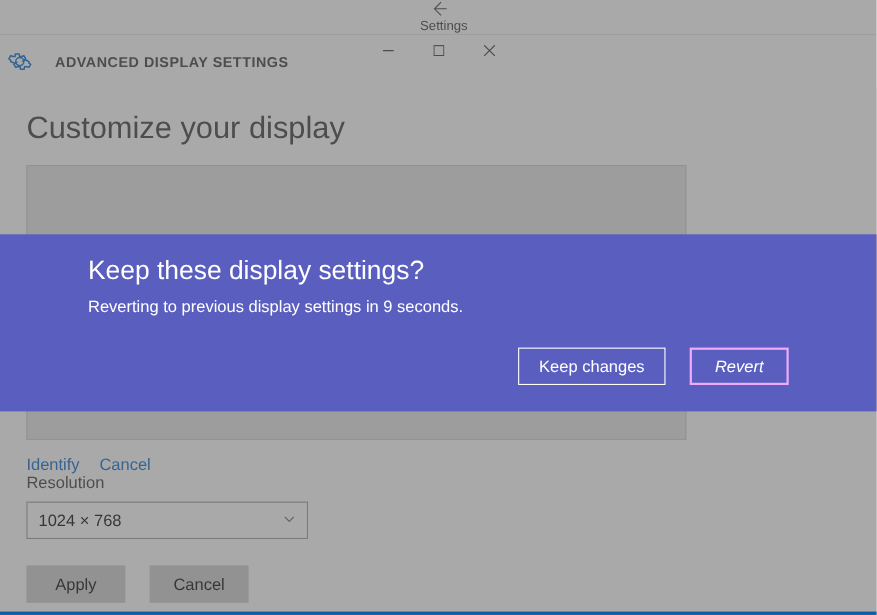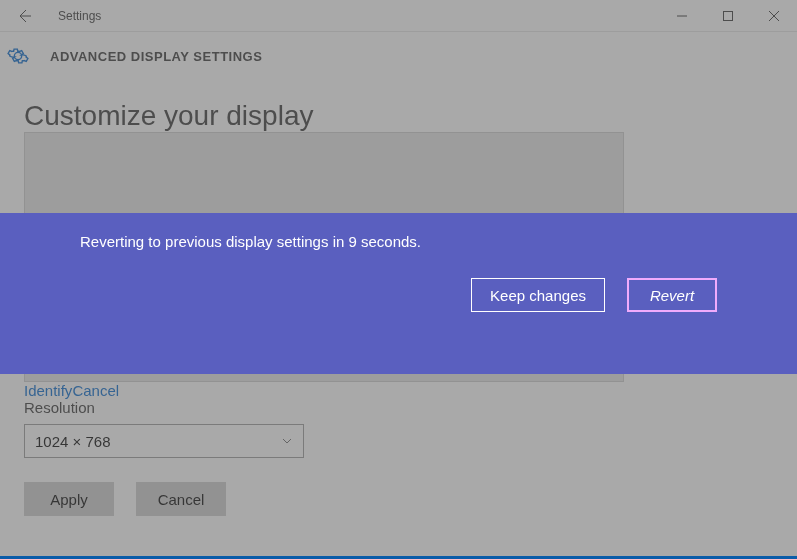--- a/index.html
+++ b/index.html
@@ -1,43 +1,44 @@
 <!DOCTYPE html>
 <html><head>
   <meta charset="utf-8">
   <style>
     * { margin: 0; padding: 0; box-sizing: border-box; font-family: "Segoe UI", Arial, sans-serif; }
     body { width: 797px; height: 559px; background: #fff; position: relative; overflow: hidden; }
 
     .titlebar {
       height: 32px; display: flex; align-items: center; background: #fff;
       border-bottom: 1px solid #e5e5e5;
+      flex-direction: column;
     }
     .back-btn { width: 48px; height: 32px; display: flex; align-items: center; justify-content: center; color: #333; }
     .win-title { font-size: 12px; color: #333; margin-left: 10px; flex: 1; }
     .win-controls { display: flex; }
     .win-ctrl { width: 46px; height: 32px; display: flex; align-items: center; justify-content: center; color: #333; }
 
     .header-bar {
       height: 48px; display: flex; align-items: center; 
       background: #fff; color: #333;
     }
     .gear-wrap { width: 36px; display: flex; align-items: center; justify-content: center; }
     .header-title { font-size: 13px; font-weight: 600; letter-spacing: 0.5px; margin-left: 14px; }
 
     .content { padding: 20px 24px 0 24px; }
-    .page-heading { font-size: 28px; font-weight: 300; color: #333; }
+    .page-heading { font-size: 28px; font-weight: 300; color: #333; margin-bottom: 18px; }
     .preview-box { width: 600px; height: 250px; background: #e5e5e5; border: 1px solid #ccc; }
 
-    .links-row { display: flex; }
+    .links-row { margin-top: 14px; display: flex; gap: 18px; }
     .link { font-size: 15px; color: #0066cc; cursor: pointer; }
 
     .field-label { font-size: 15px; color: #333; }
     .dropdown {
-      width: 280px; height: 34px; border: 1px solid #999; margin-top: 8px;
+      width: 256px; height: 34px; border: 1px solid #999; margin-top: 8px;
       display: flex; align-items: center; justify-content: space-between; padding: 0 10px;
       font-size: 15px; background: #fff;
     }
     .chevron { color: #666; }
 
     .btn-row { display: flex; gap: 22px; margin-top: 24px; }
     .std-btn {
       width: 90px; height: 34px; background: #ccc; border: none; font-size: 15px;
       display: flex; align-items: center; justify-content: center;
     }
@@ -119,20 +120,21 @@
   </div>
   <div class="btn-row">
     <button class="std-btn">Apply</button>
     <button class="std-btn">Cancel</button>
   </div>
 </div>
 
 <div class="dimmer"></div>
 
 <div class="dialog">
+  <div class="dlg-title">Keep these display settings?</div>
   <div class="dlg-body">Reverting to previous display settings in  9 seconds.</div>
   <div class="dlg-buttons">
     <button class="dlg-btn">Keep changes</button>
     <button class="dlg-btn focus">Revert</button>
   </div>
 </div>
 
 <div class="taskbar"></div>
 
 </body></html>

